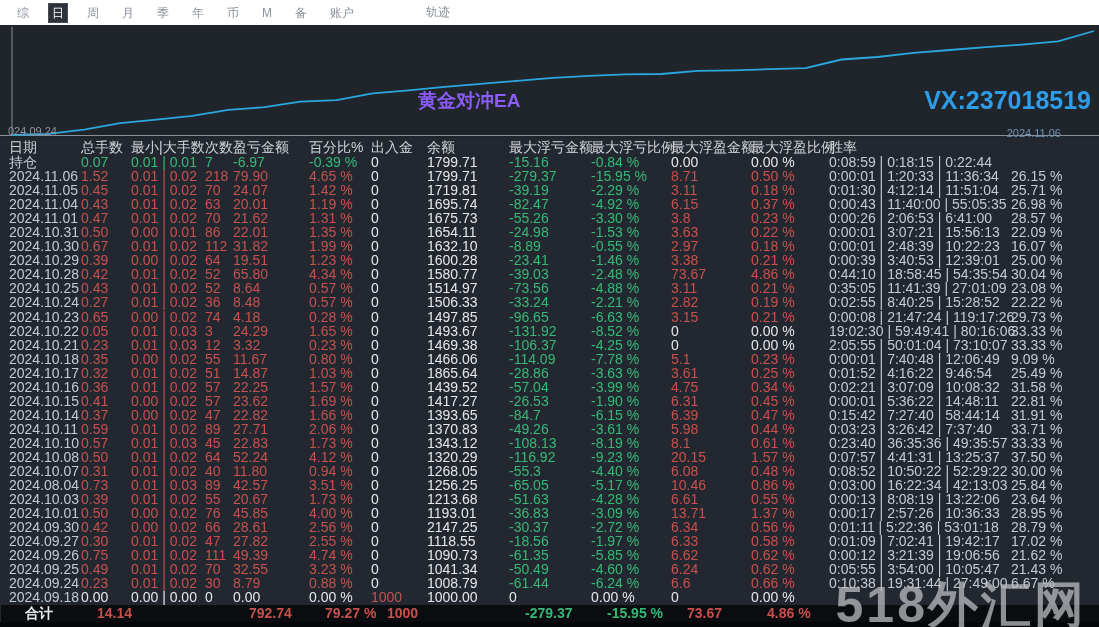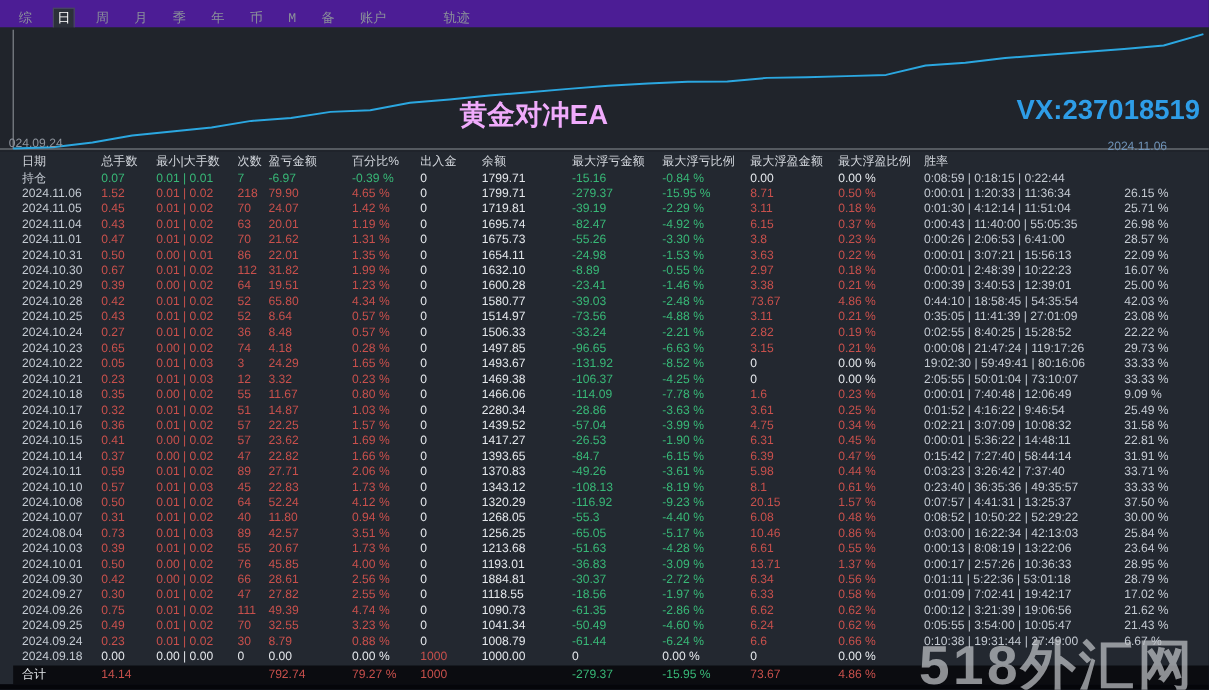--- a/index.html
+++ b/index.html
@@ -1,41 +1,41 @@
 <!DOCTYPE html>
 <html><head>
 <meta charset="utf-8">
 <style>
   html,body{margin:0;padding:0;background:#14161c;}
   body{width:1099px;height:627px;position:relative;overflow:hidden;
        font-family:"Liberation Sans","DejaVu Sans",sans-serif;}
   .stage{position:absolute;inset:0;background:#232830;}
 
   
-  .topbar{position:absolute;top:0;left:0;right:0;height:25px;background:#4c1d95;
-          display:flex;align-items:flex-end;padding-left:14px;box-sizing:border-box;font-family:Liberation Mono, monospace;}
+  .topbar{position:absolute;top:0;left:0;right:0;height:25px;background:#ffffff;
+          display:flex;align-items:center;padding-left:14px;box-sizing:border-box;}
   .menu-item{color:#8b919a;font-size:12px;margin-right:17px;cursor:default;padding:2px 3px;}
   .menu-item.active{color:#ffffff;background:#2c313a;outline:1px solid #474d57;}
-  .menu-trail{color:#8b919a;font-size:12px;margin-left:32px;}
+  .menu-trail{color:#8b919a;font-size:12px;margin-left:52px;}
 
   
   .chart{position:absolute;top:25px;left:0;width:1099px;height:113px;background:#20242b;}
   .chart svg{position:absolute;top:0;left:0;}
-  .chart-title{position:absolute;top:63px;left:418px;font-size:25px;color:#f0abfc;font-weight:bold;}
+  .chart-title{position:absolute;top:63px;left:418px;font-size:19px;color:#8b5cf6;font-weight:bold;}
   .chart-vx{position:absolute;top:61px;right:8px;font-size:25px;color:#2e9de7;font-weight:bold;}
   .axis-label-left{position:absolute;top:125px;left:8px;font-size:11px;color:#8f959e;}
   .axis-label-right{position:absolute;top:127px;right:38px;font-size:11px;color:#6f93b8;}
 
   
-  .tbl{position:absolute;top:139px;left:12px;right:0;font-size:11px;}
+  .tbl{position:absolute;top:139px;left:1px;right:0;font-size:14px;}
   .tr{display:grid;grid-template-columns:72px 50px 74px 28px 76px 62px 56px 82px 82px 80px 80px 78px 182px 1fr;
       padding-left:8px;height:14.06px;line-height:14.06px;white-space:nowrap;}
   .tr.head{height:16px;line-height:16px;color:#d2d6dc;}
   .tr.total{position:absolute;left:0;right:0;top:466px;height:17px;line-height:17px;
-            background:#0b0c10;padding-left:8px;}
+            background:#0b0c10;padding-left:24px;font-weight:bold;}
   .tbody{position:relative;}
   .c-red{color:#c8504c;} .c-green{color:#38b877;} .c-white{color:#e4e7eb;}
   .c-grey{color:#c4cad2;}
   .bottom-strip{position:absolute;left:0;right:0;bottom:0;height:5px;background:#05060a;}
 
   
   .watermark{position:absolute;right:12px;bottom:-12px;font-size:50px;font-weight:bold;
              color:#c0c3c7;opacity:.72;letter-spacing:3px;z-index:9;pointer-events:none;}
 </style>
 </head>
@@ -212,21 +212,21 @@
           <span class="c-red">52</span>
           <span class="c-red">65.80</span>
           <span class="c-red">4.34 %</span>
           <span class="c-white">0</span>
           <span class="c-white">1580.77</span>
           <span class="c-green">-39.03</span>
           <span class="c-green">-2.48 %</span>
           <span class="c-red">73.67</span>
           <span class="c-red">4.86 %</span>
           <span class="c-grey">0:44:10 | 18:58:45 | 54:35:54</span>
-          <span class="c-grey">42.03 %</span>
+          <span class="c-grey">30.04 %</span>
         </div>
         <div class="tr">
           <span class="c-grey">2024.10.25</span>
           <span class="c-red">0.43</span>
           <span class="c-red">0.01 | 0.02</span>
           <span class="c-red">52</span>
           <span class="c-red">8.64</span>
           <span class="c-red">0.57 %</span>
           <span class="c-white">0</span>
           <span class="c-white">1514.97</span>
@@ -305,34 +305,34 @@
           <span class="c-grey">2024.10.18</span>
           <span class="c-red">0.35</span>
           <span class="c-red">0.00 | 0.02</span>
           <span class="c-red">55</span>
           <span class="c-red">11.67</span>
           <span class="c-red">0.80 %</span>
           <span class="c-white">0</span>
           <span class="c-white">1466.06</span>
           <span class="c-green">-114.09</span>
           <span class="c-green">-7.78 %</span>
-          <span class="c-red">1.6</span>
+          <span class="c-red">5.1</span>
           <span class="c-red">0.23 %</span>
           <span class="c-grey">0:00:01 | 7:40:48 | 12:06:49</span>
           <span class="c-grey">9.09 %</span>
         </div>
         <div class="tr">
           <span class="c-grey">2024.10.17</span>
           <span class="c-red">0.32</span>
           <span class="c-red">0.01 | 0.02</span>
           <span class="c-red">51</span>
           <span class="c-red">14.87</span>
           <span class="c-red">1.03 %</span>
           <span class="c-white">0</span>
-          <span class="c-white">2280.34</span>
+          <span class="c-white">1865.64</span>
           <span class="c-green">-28.86</span>
           <span class="c-green">-3.63 %</span>
           <span class="c-red">3.61</span>
           <span class="c-red">0.25 %</span>
           <span class="c-grey">0:01:52 | 4:16:22 | 9:46:54</span>
           <span class="c-grey">25.49 %</span>
         </div>
         <div class="tr">
           <span class="c-grey">2024.10.16</span>
           <span class="c-red">0.36</span>
@@ -494,21 +494,21 @@
           <span class="c-grey">28.95 %</span>
         </div>
         <div class="tr">
           <span class="c-grey">2024.09.30</span>
           <span class="c-red">0.42</span>
           <span class="c-red">0.00 | 0.02</span>
           <span class="c-red">66</span>
           <span class="c-red">28.61</span>
           <span class="c-red">2.56 %</span>
           <span class="c-white">0</span>
-          <span class="c-white">1884.81</span>
+          <span class="c-white">2147.25</span>
           <span class="c-green">-30.37</span>
           <span class="c-green">-2.72 %</span>
           <span class="c-red">6.34</span>
           <span class="c-red">0.56 %</span>
           <span class="c-grey">0:01:11 | 5:22:36 | 53:01:18</span>
           <span class="c-grey">28.79 %</span>
         </div>
         <div class="tr">
           <span class="c-grey">2024.09.27</span>
           <span class="c-red">0.30</span>
@@ -528,21 +528,21 @@
         <div class="tr">
           <span class="c-grey">2024.09.26</span>
           <span class="c-red">0.75</span>
           <span class="c-red">0.01 | 0.02</span>
           <span class="c-red">111</span>
           <span class="c-red">49.39</span>
           <span class="c-red">4.74 %</span>
           <span class="c-white">0</span>
           <span class="c-white">1090.73</span>
           <span class="c-green">-61.35</span>
-          <span class="c-green">-2.86 %</span>
+          <span class="c-green">-5.85 %</span>
           <span class="c-red">6.62</span>
           <span class="c-red">0.62 %</span>
           <span class="c-grey">0:00:12 | 3:21:39 | 19:06:56</span>
           <span class="c-grey">21.62 %</span>
         </div>
         <div class="tr">
           <span class="c-grey">2024.09.25</span>
           <span class="c-red">0.49</span>
           <span class="c-red">0.01 | 0.02</span>
           <span class="c-red">70</span>

